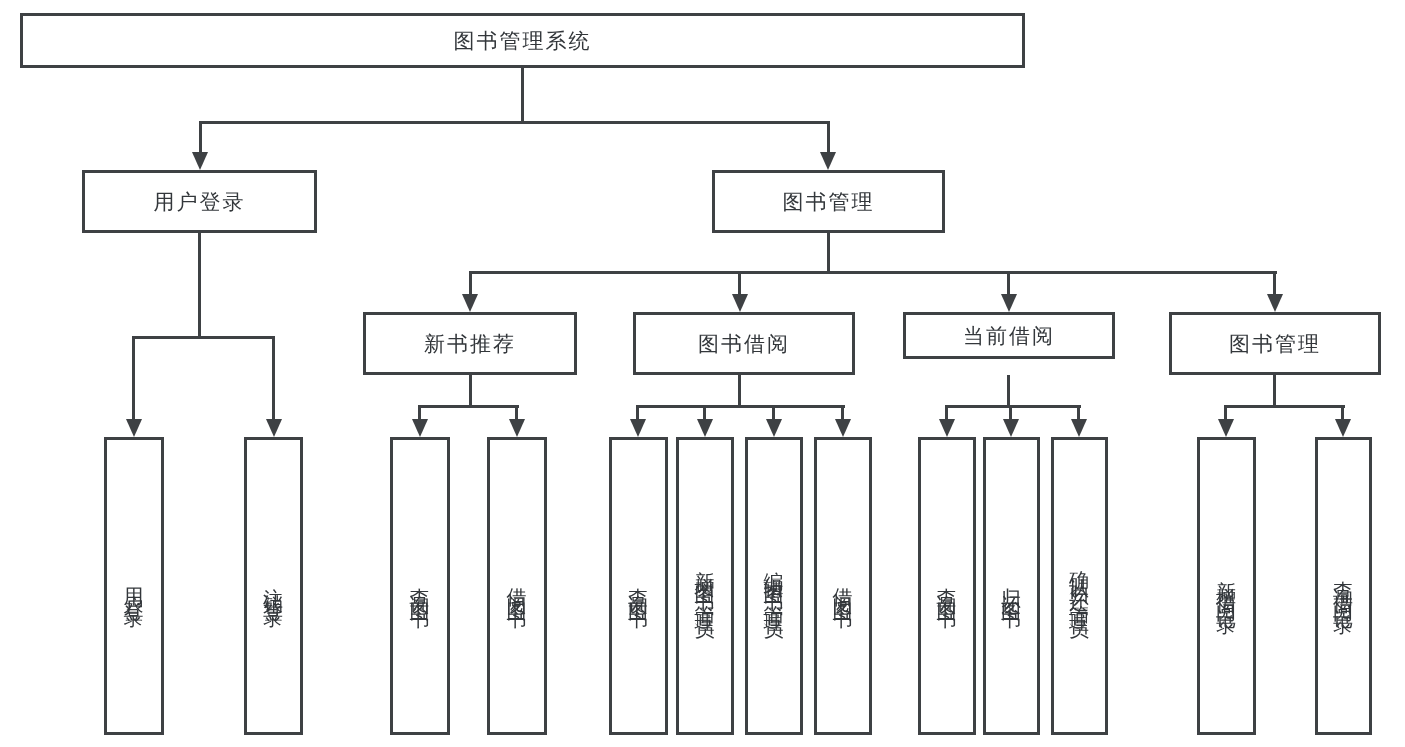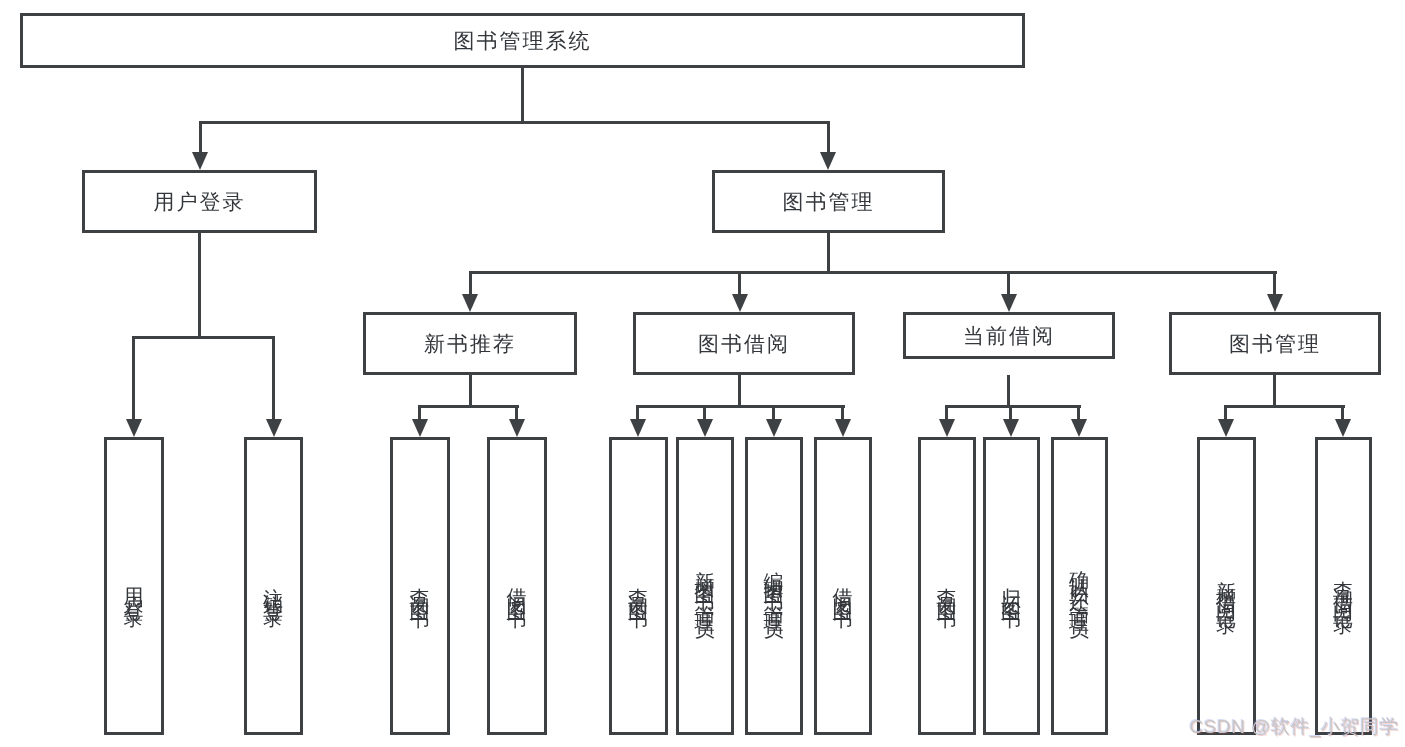--- a/index.html
+++ b/index.html
@@ -179,15 +179,14 @@
   <div class="vline" style="left:1077px;top:405px;height:14px"></div>
   <div class="arrow" style="left:1071px;top:419px"></div>
 
   <div class="vline" style="left:1273px;top:375px;height:30px"></div>
   <div class="hline" style="left:1224px;top:405px;width:121px"></div>
   <div class="vline" style="left:1224px;top:405px;height:14px"></div>
   <div class="arrow" style="left:1218px;top:419px"></div>
   <div class="vline" style="left:1341px;top:405px;height:14px"></div>
   <div class="arrow" style="left:1335px;top:419px"></div>
 
-  <div class="watermark">CSDN @软件_小贺同学</div>
 
 </div>
 
 </body></html>

